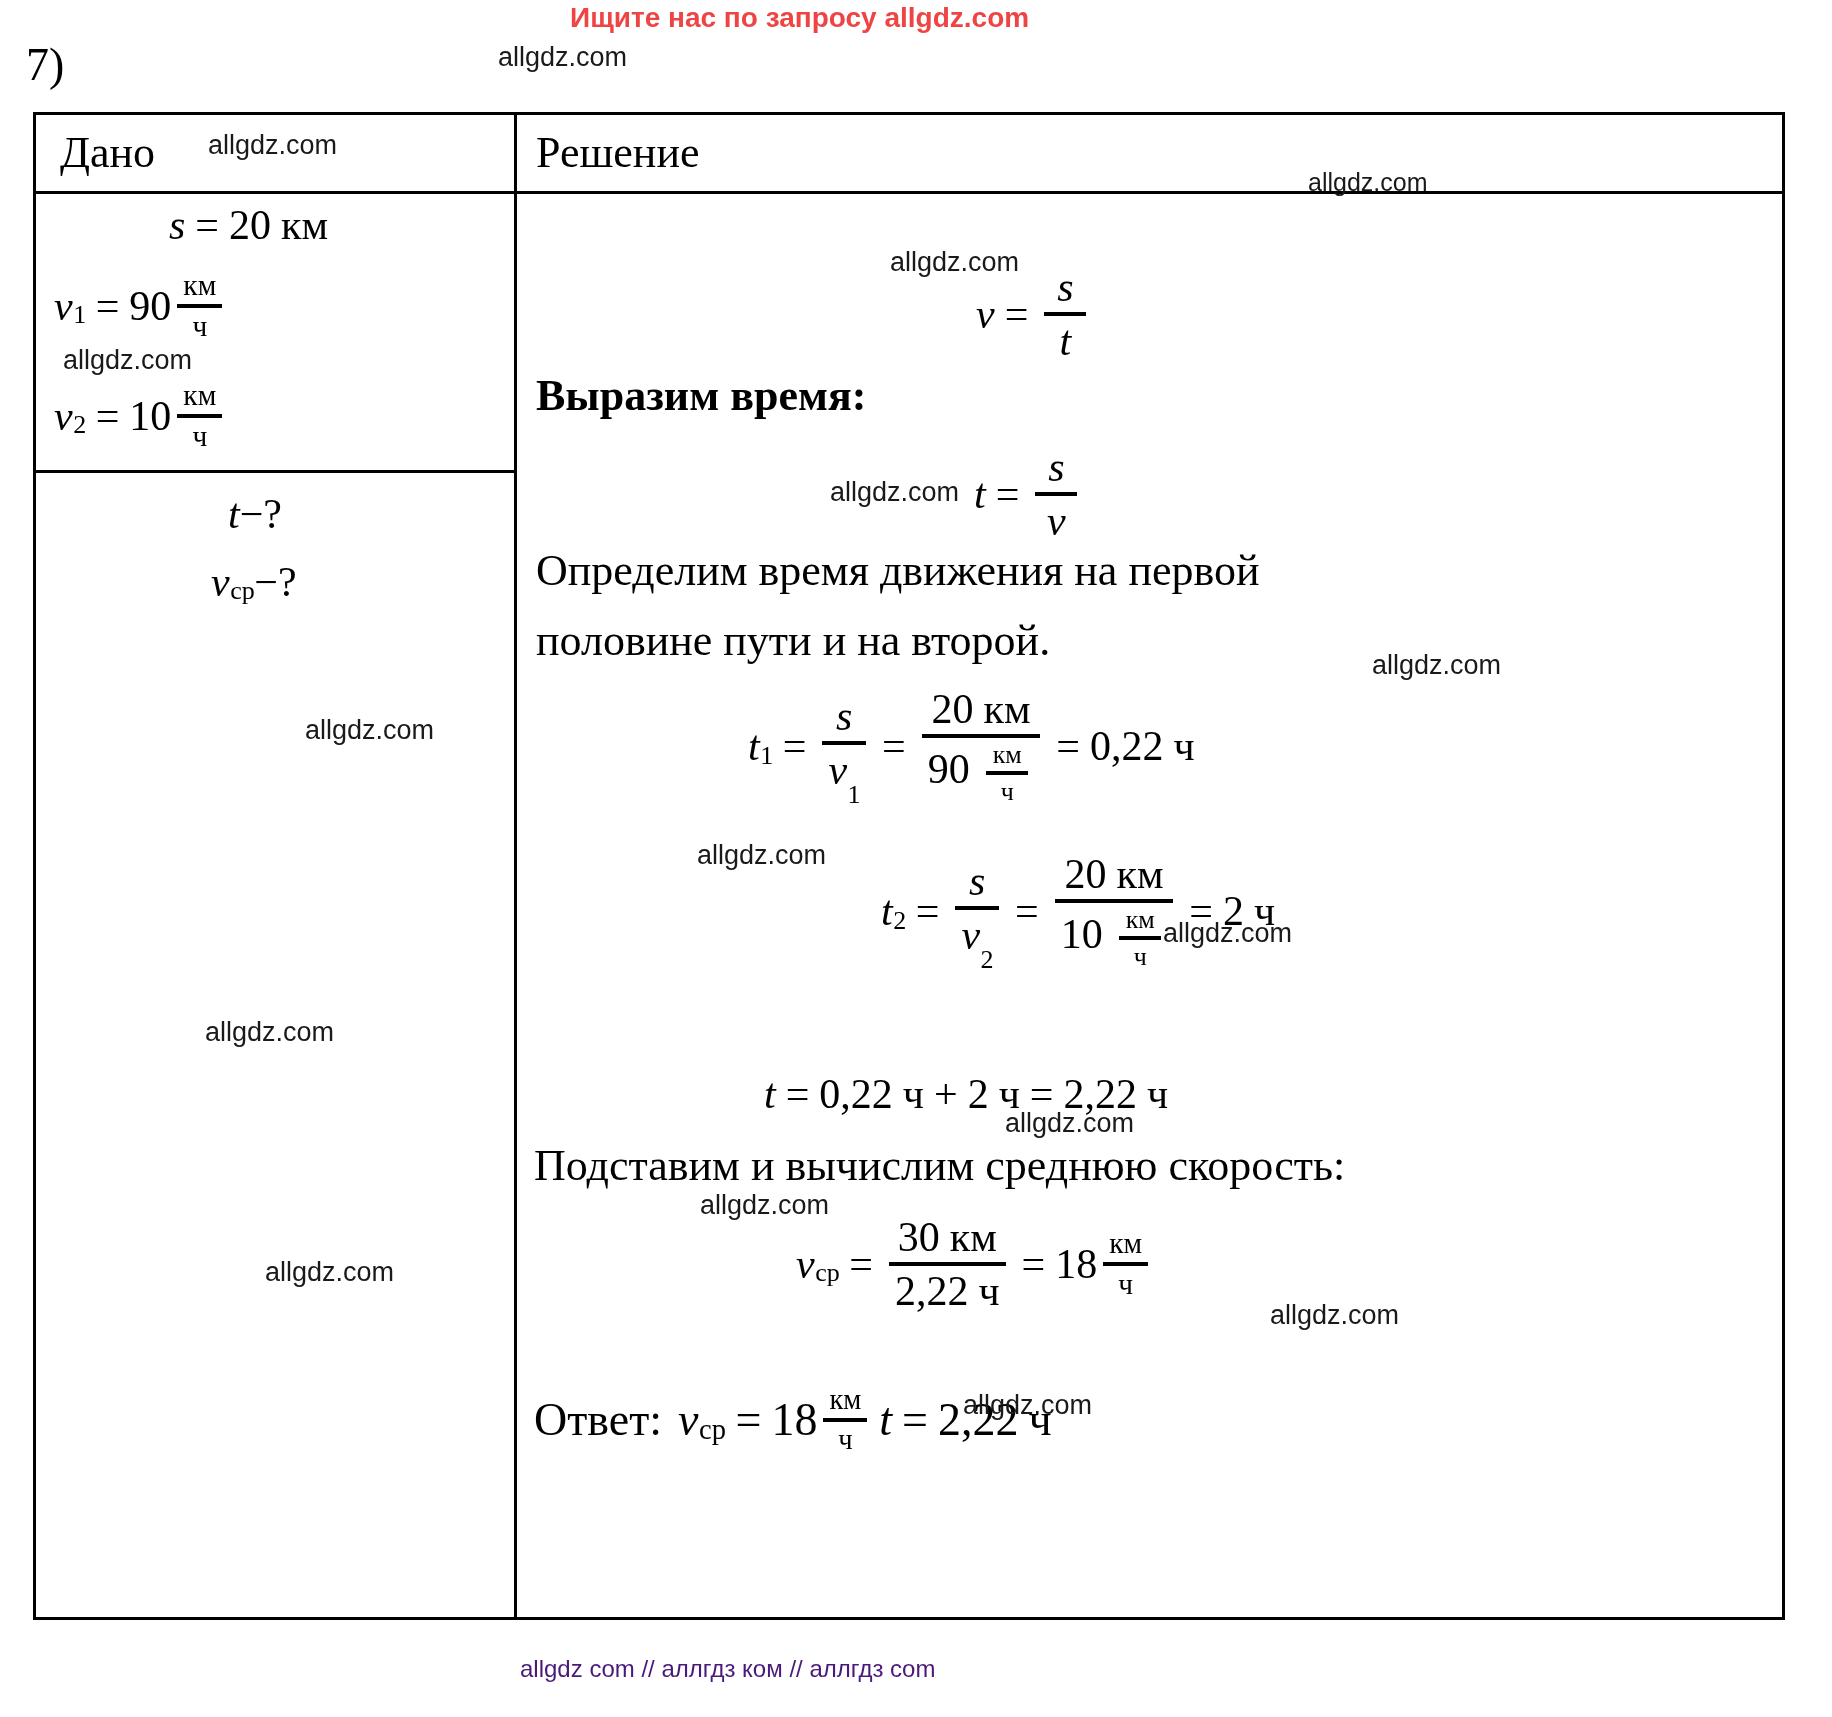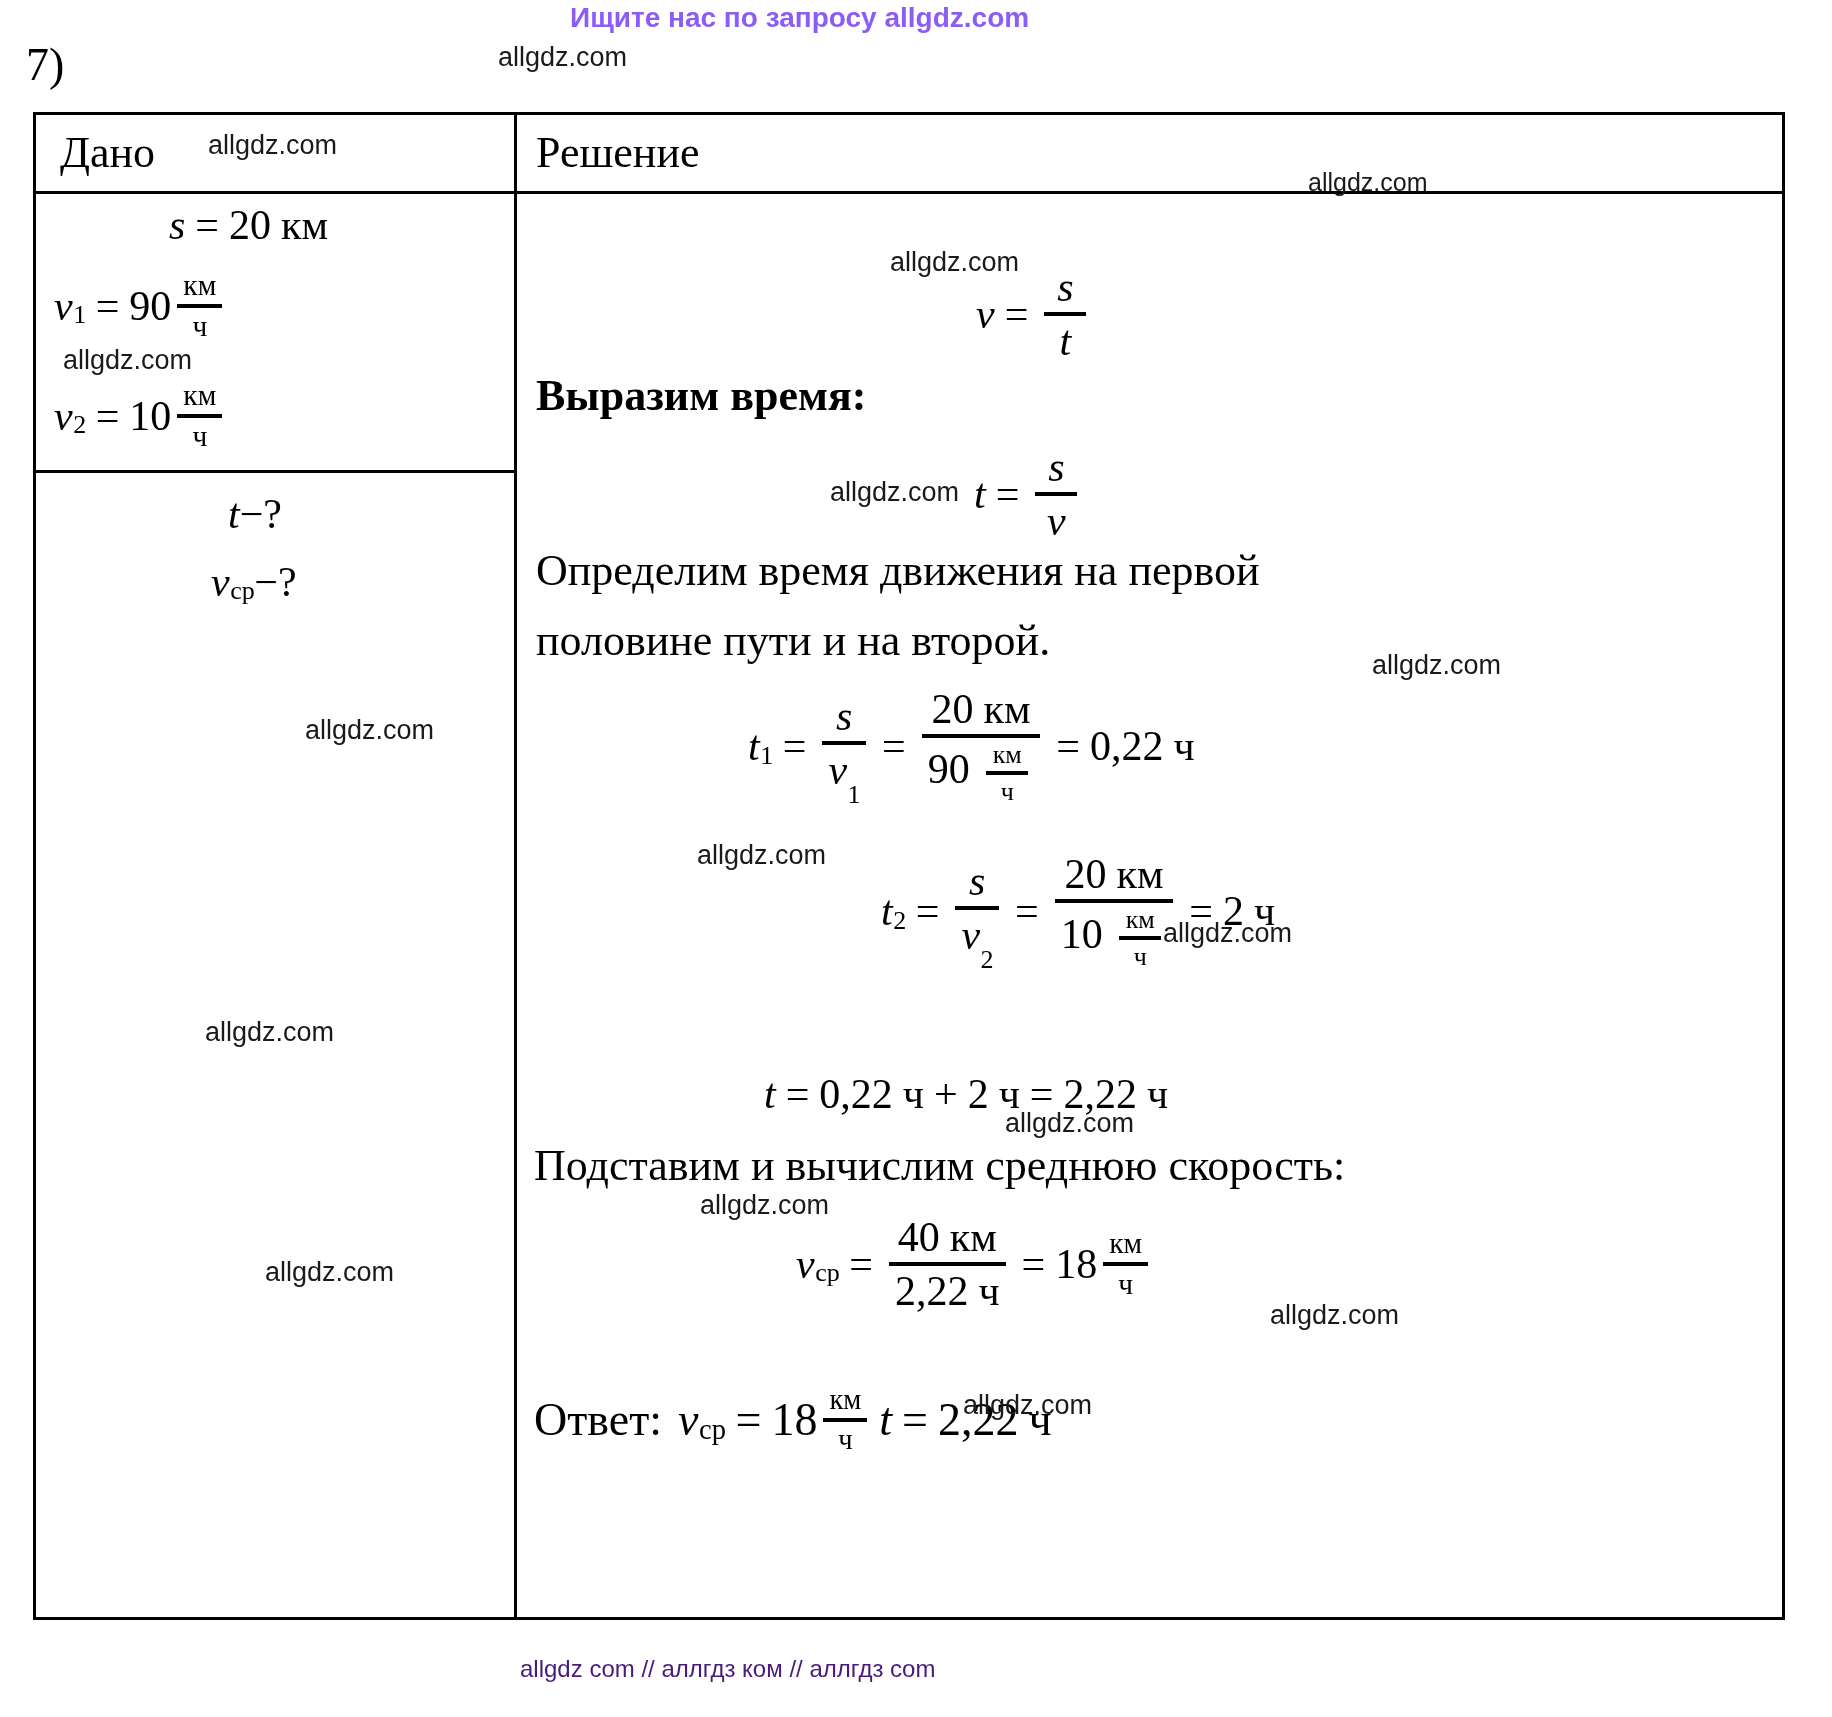--- a/index.html
+++ b/index.html
@@ -21,21 +21,21 @@
     position: absolute;
     font-family: "Liberation Sans", sans-serif;
     color: #1a1a1a;
     font-size: 25px;
     white-space: nowrap;
     letter-spacing: 0px;
   }
   .wm-green {
     position: absolute;
     font-family: "Liberation Sans", sans-serif;
-    color: #8b5cf6;
+    color: #ef4444;
     font-size: 28px;
     font-weight: 700;
     white-space: nowrap;
   }
   .footer-note {
     position: absolute;
     font-family: "Liberation Sans", sans-serif;
     color: #4a1a7a;
     font-size: 24px;
     white-space: nowrap;
@@ -294,21 +294,21 @@
     <span class="unit">ч</span>
   </div>
 
   <div class="stext" style="left:498px; top:1025px;">Подставим и вычислим среднюю скорость:</div>
 
   <div class="math" style="left:760px; top:1100px;">
     <span class="it">v</span>
       <span class="sub">ср</span>
     <span class="op">=</span>
     <span class="frac">
-      <span class="num"><span>40</span><span class="unit">км</span></span>
+      <span class="num"><span>30</span><span class="unit">км</span></span>
       <span class="bar"></span>
       <span class="den"><span>2,22</span><span class="unit">ч</span></span>
     </span>
     <span class="op">=</span>
     <span>18</span>
     <span class="frac small">
       <span class="num">км</span>
       <span class="bar"></span>
       <span class="den">ч</span>
     </span>

